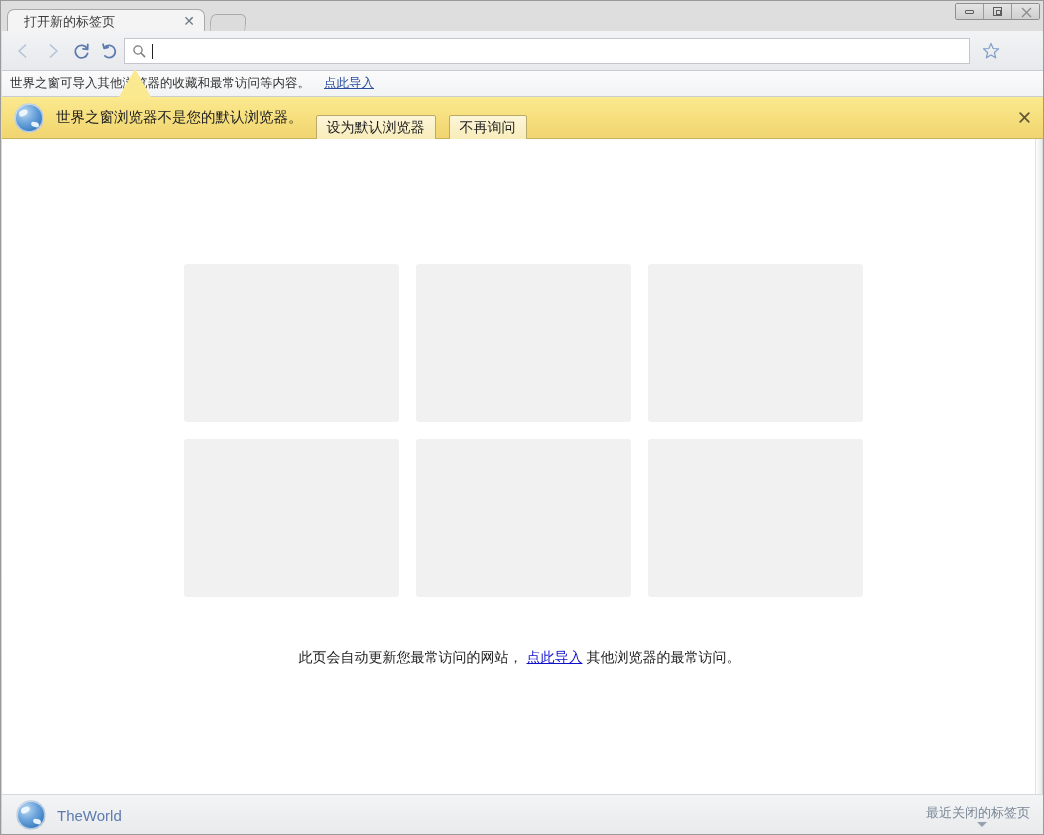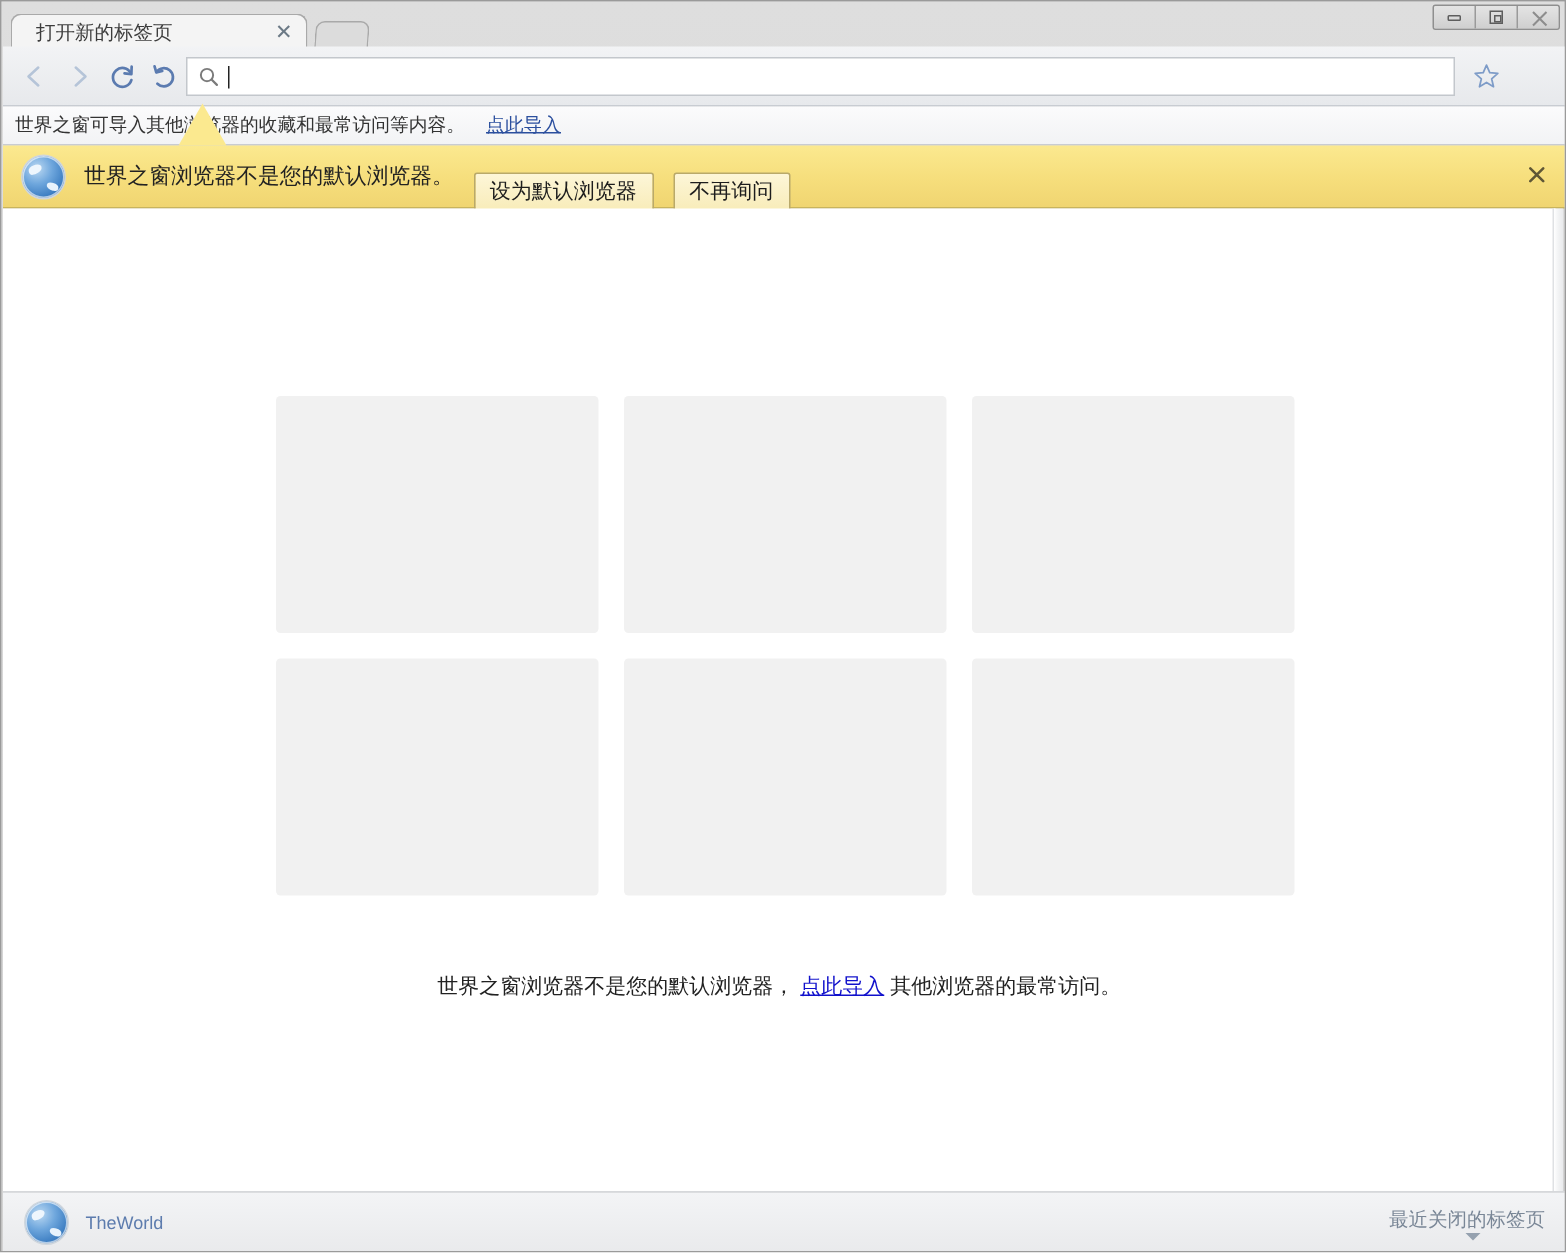--- a/index.html
+++ b/index.html
@@ -383,21 +383,21 @@
     align-items: center;
   }
   #footer-brand {
     display: flex;
     align-items: center;
     margin-left: 14px;
     cursor: pointer;
   }
   #footer-brand .brand-name {
     margin-left: 11px;
-    font-size: 12px;
+    font-size: 15px;
     color: #5d7cae;
   }
   #footer-recent {
     position: absolute;
     right: 14px;
     display: flex;
     align-items: center;
     font-size: 13px;
     color: #7a8797;
     cursor: pointer;
@@ -527,21 +527,21 @@
         <div class="thumb"></div>
       </div>
       <div class="thumb-row">
         <div class="thumb"></div>
         <div class="thumb"></div>
         <div class="thumb"></div>
       </div>
     </div>
 
     <div id="page-hint">
-      <span>世界之窗浏览器不是您的默认浏览器，</span><span class="hint-link">点此导入</span><span>其他浏览器的最常访问。</span>
+      <span>此页会自动更新您最常访问的网站，</span><span class="hint-link">点此导入</span><span>其他浏览器的最常访问。</span>
     </div>
   </div>
 
   <div id="right-gutter"></div>
 
   <div id="footer">
     <div id="footer-brand">
       <span class="globe" style="margin-left:0;"></span>
       <span class="brand-name">TheWorld</span>
     </div>

